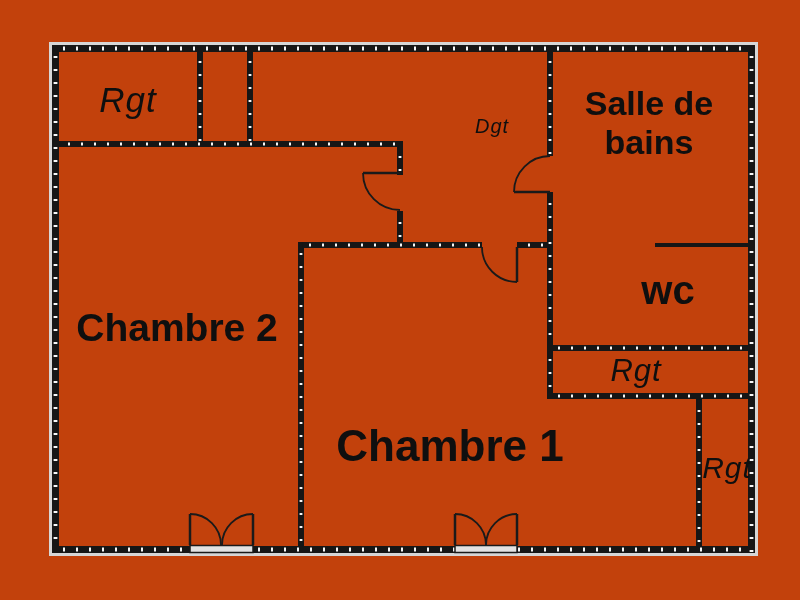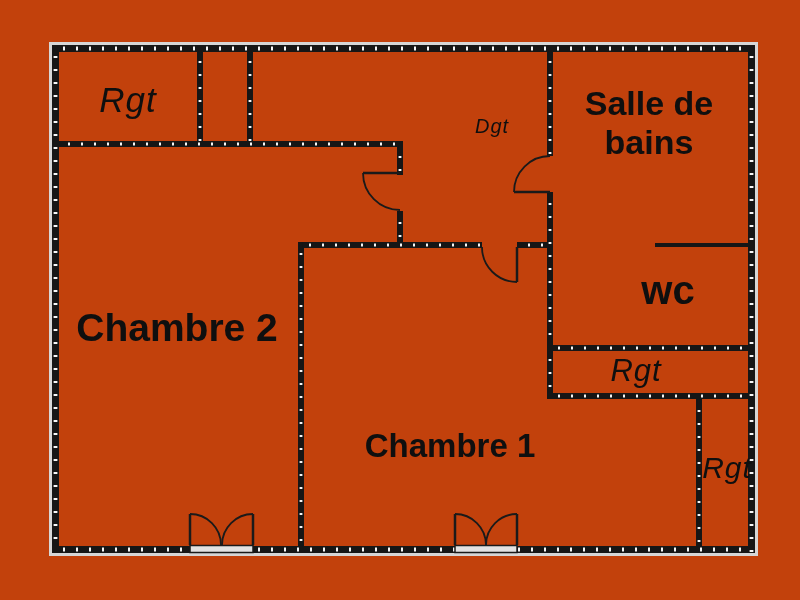--- a/index.html
+++ b/index.html
@@ -126,17 +126,17 @@
   <div class="room-label lbl-italic" style="left:492px; top:126px; font-size:20px;">Dgt</div>
 
   <div class="room-label lbl-bold" style="left:649px; top:123px; font-size:34px; white-space:normal; width:180px; line-height:1.15;">Salle de bains</div>
 
   <div class="room-label lbl-bold" style="left:668px; top:290px; font-size:40px;">wc</div>
 
   <div class="room-label lbl-italic" style="left:636px; top:371px; font-size:31px;">Rgt</div>
 
   <div class="room-label lbl-bold" style="left:177px; top:328px; font-size:39px;">Chambre 2</div>
 
-  <div class="room-label lbl-bold" style="left:450px; top:446px; font-size:33px;">Chambre 1</div>
+  <div class="room-label lbl-bold" style="left:450px; top:446px; font-size:44px;">Chambre 1</div>
 
   <div class="room-label lbl-italic" style="left:727px; top:468px; font-size:30px;">Rgt</div>
 
 </div>
 
 </body></html>

